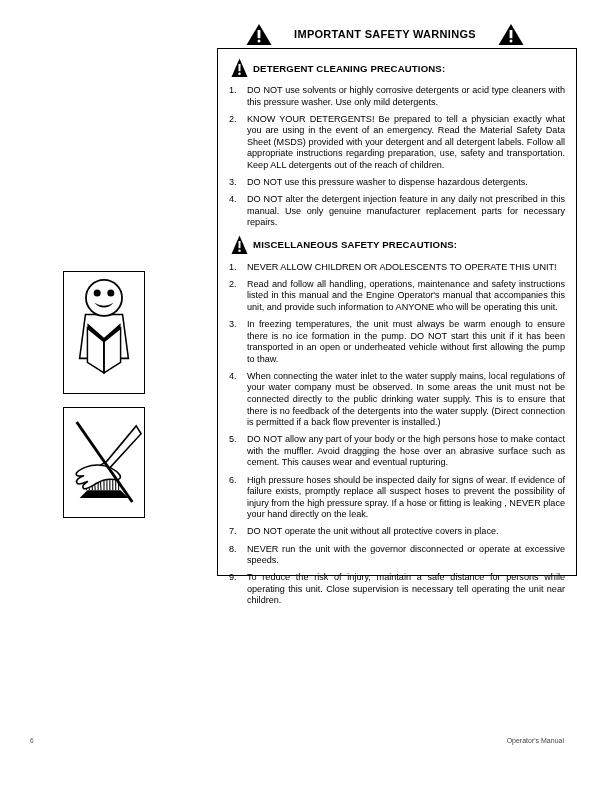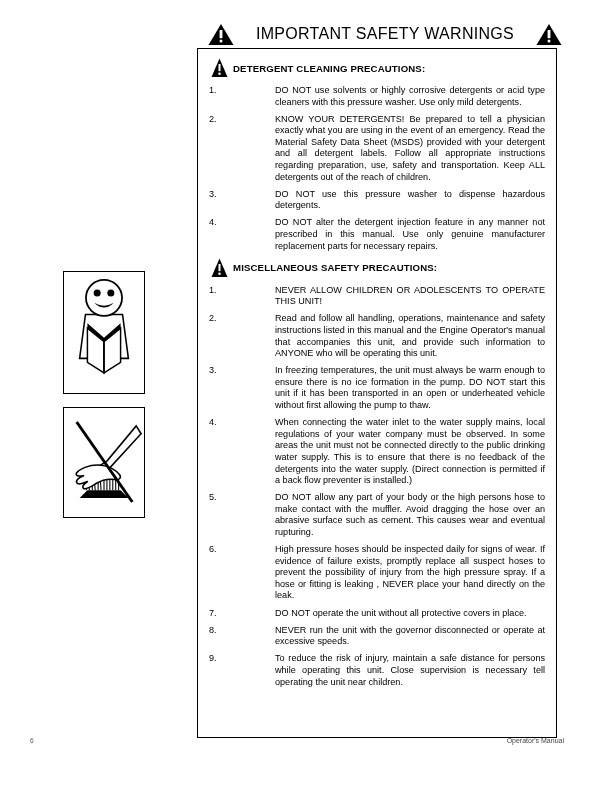--- a/index.html
+++ b/index.html
@@ -22,41 +22,41 @@
     left: 205px;
     top: 18px;
     width: 360px;
     height: 32px;
     display: flex;
     align-items: center;
     justify-content: center;
     gap: 22px;
   }
   .header-title {
-    font-size: 16px;
-    font-weight: normal;
+    font-size: 11px;
+    font-weight: bold;
     letter-spacing: 0.3px;
     white-space: nowrap;
   }
 
   
   .tri {
     display: inline-block;
     position: relative;
     flex: none;
   }
   .tri svg { display: block; }
 
   
   .content-box {
     position: absolute;
-    left: 197px;
+    left: 217px;
     top: 48px;
     width: 360px;
-    height: 690px;
+    height: 528px;
     border: 1.3px solid #000;
     box-sizing: border-box;
     padding: 7px 11px 0 9px;
   }
 
   .section-heading {
     display: flex;
     align-items: center;
     gap: 5px;
     margin: 2px 0 7px 4px;
@@ -83,21 +83,20 @@
   ol.list > li .num {
     flex: none;
     width: 20px;
     text-align: left;
     padding-left: 2px;
     box-sizing: border-box;
   }
   ol.list > li .body {
     flex: 1;
     text-align: justify;
-    margin-left: 48px;
   }
   .nojustify .body { text-align: left; }
 
   
   .illus {
     position: absolute;
     border: 1.8px solid #000;
     box-sizing: border-box;
     background: #fff;
   }
@@ -163,21 +162,21 @@
     <li>
       <span class="num">2.</span>
       <span class="body">KNOW YOUR DETERGENTS!   Be prepared to tell a physician exactly what you are using in the event of an emergency.  Read the Material Safety Data Sheet (MSDS) provided with your detergent and all detergent labels.  Follow all appropriate instructions regarding preparation, use, safety and transportation.  Keep ALL detergents out of the reach of children.</span>
     </li>
     <li class="nojustify">
       <span class="num">3.</span>
       <span class="body">DO NOT use this pressure washer to dispense hazardous detergents.</span>
     </li>
     <li>
       <span class="num">4.</span>
-      <span class="body">DO NOT alter the detergent injection feature in any manner not prescribed in this manual.  Use only genuine manufacturer replacement parts for necessary repairs.</span>
+      <span class="body">DO NOT alter the detergent injection feature in any daily not prescribed in this manual.  Use only genuine manufacturer replacement parts for necessary repairs.</span>
     </li>
   </ol>
 
   <div class="section-heading heading-gap">
     <span class="tri">
       <svg width="17" height="20" viewBox="0 0 17 20">
         <polygon points="8.5,0.5 16.5,19 0.5,19" fill="#000"></polygon>
         <rect x="7.5" y="6" width="2" height="7.2" fill="#fff"></rect>
         <circle cx="8.5" cy="15.7" r="1.25" fill="#fff"></circle>
       </svg>

